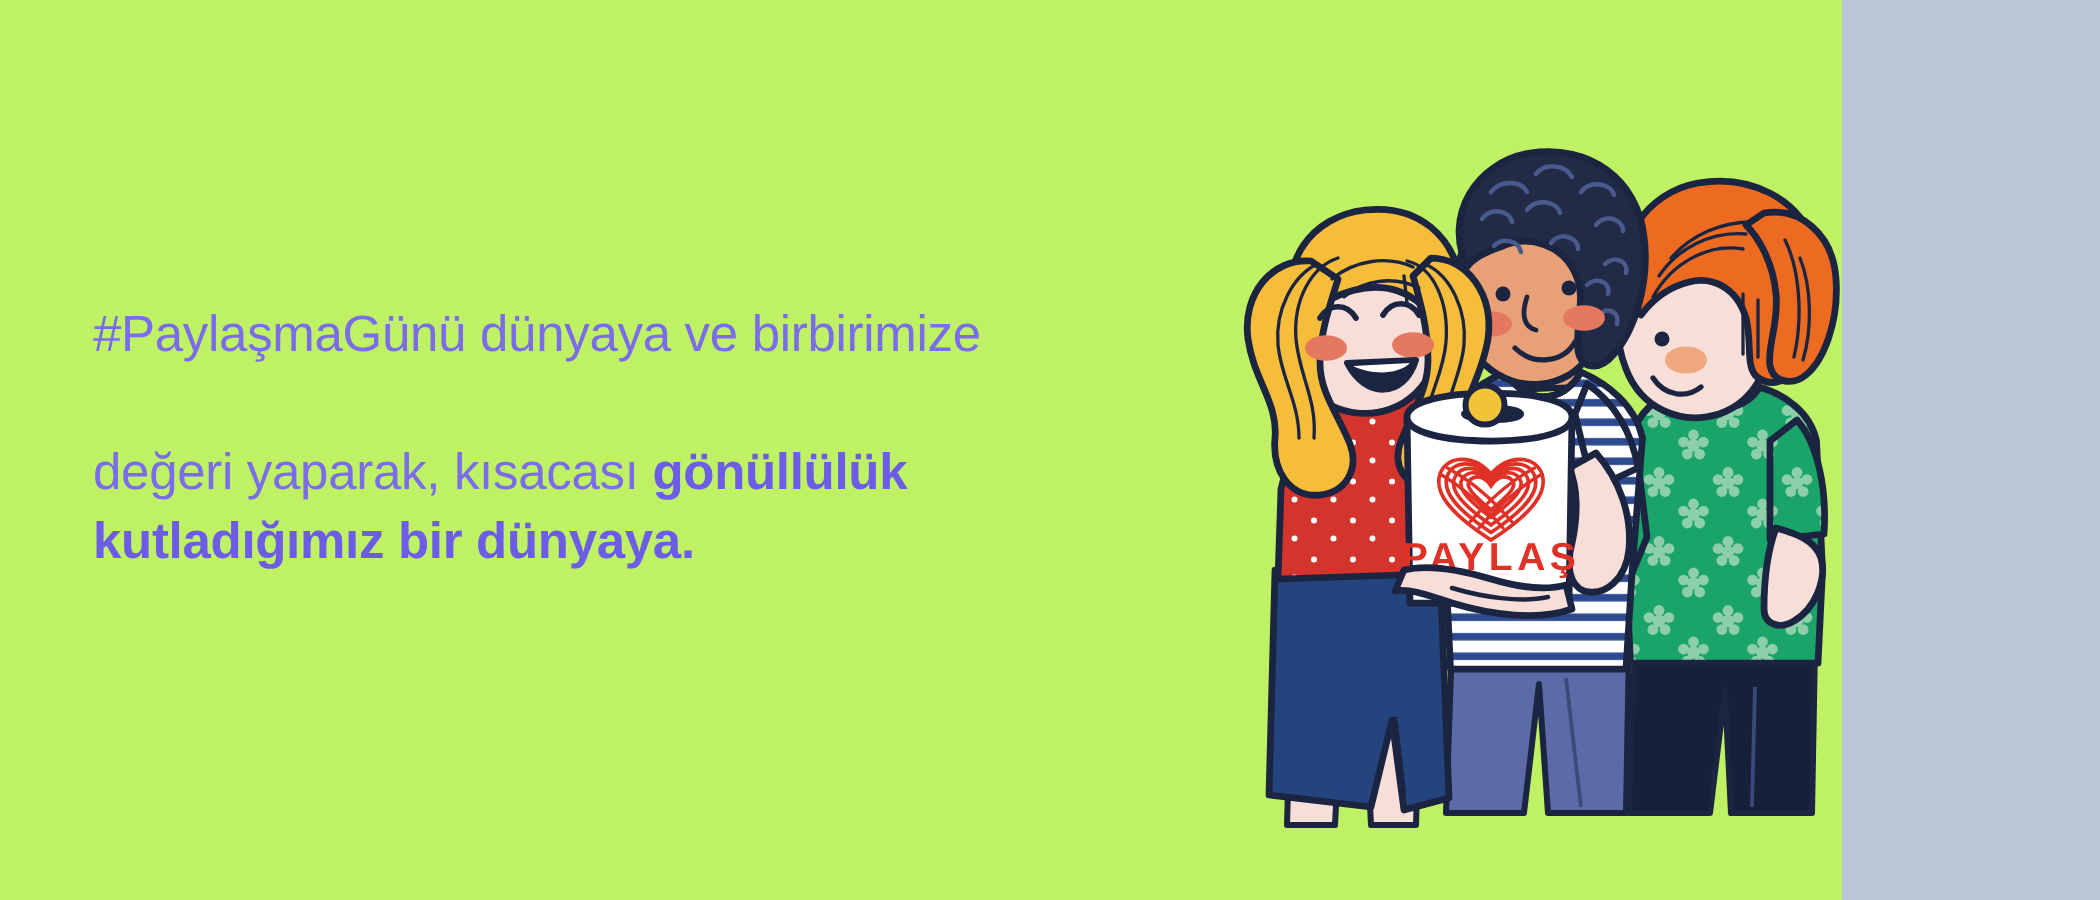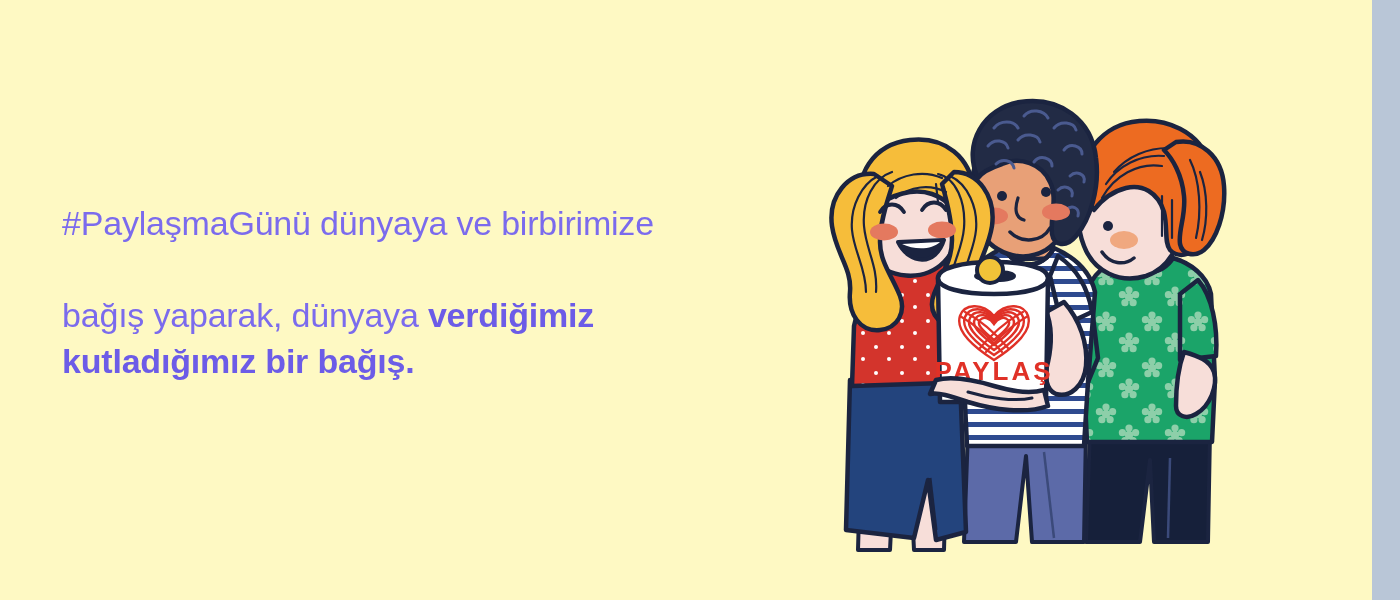--- a/index.html
+++ b/index.html
@@ -2,23 +2,23 @@
 <html><head>
 <meta charset="utf-8">
 <style>
   html, body {
     margin: 0;
     padding: 0;
     background: #b9c6d7;
   }
   #stage {
     position: relative;
-    width: 1372px;
+    width: 1228px;
     height: 600px;
-    background: #fef9c3;
+    background: #bef264;
     overflow: hidden;
     font-family: "Liberation Sans", sans-serif;
   }
   
   .headline {
     position: absolute;
     left: 62px;
     top: 200px;
     width: 700px;
     color: #7b6bed;
@@ -47,22 +47,22 @@
   }
 </style>
 </head>
 <body>
 
 <div id="stage">
 
   <div class="headline">
     <span>#PaylaşmaGünü dünyaya ve birbirimize</span><br>
     <br>
-    <span>bağış yaparak, dünyaya </span><span class="strong">verdiğimiz</span><br>
-    <span class="strong">kutladığımız bir bağış.</span>
+    <span>değeri yaparak, kısacası </span><span class="strong">gönüllülük</span><br>
+    <span class="strong">kutladığımız bir dünyaya.</span>
   </div>
 
   <div class="illustration">
     <svg viewBox="0 0 480 480" xmlns="http://www.w3.org/2000/svg">
       <defs>
 
         <pattern id="stripes" width="10" height="13" patternUnits="userSpaceOnUse">
           <rect width="10" height="13" fill="#ffffff"></rect>
           <rect width="10" height="5" y="4" fill="#2e4a8f"></rect>
         </pattern>

